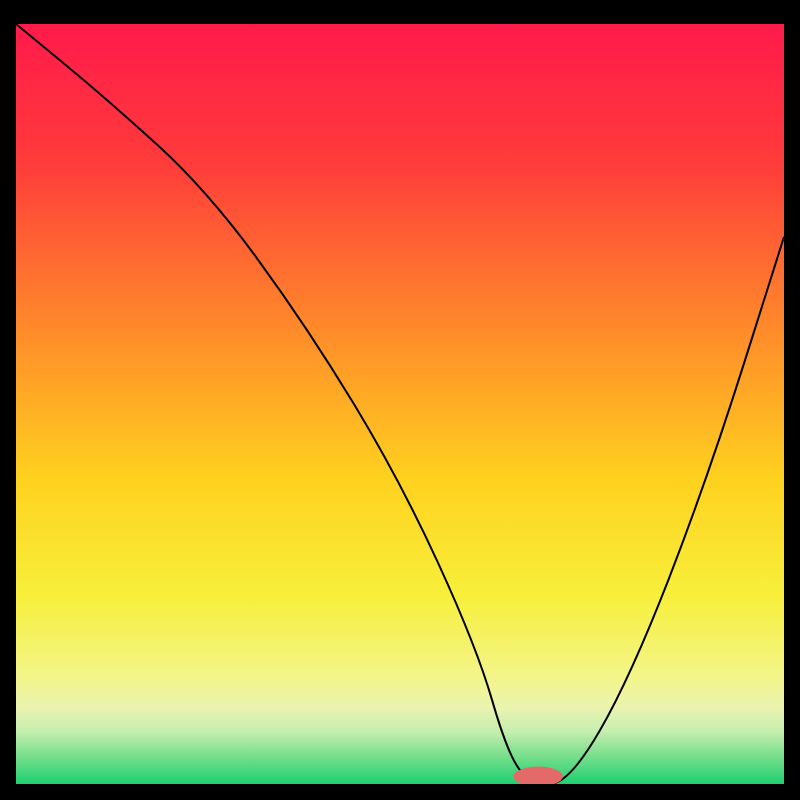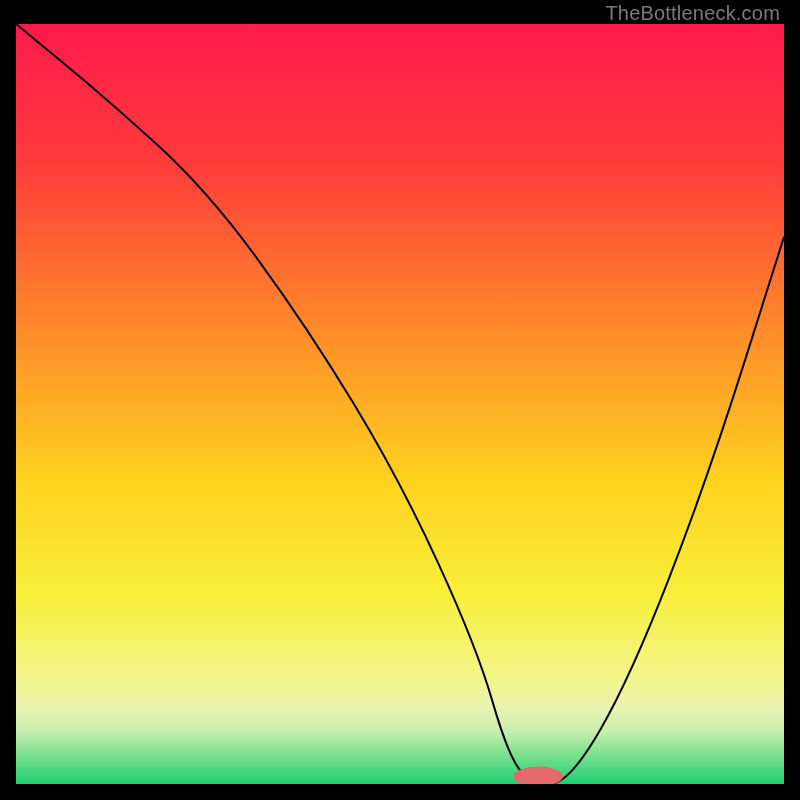--- a/index.html
+++ b/index.html
@@ -36,21 +36,20 @@
     user-select: none;
   }
   svg {
     display: block;
   }
 </style>
 </head>
 <body>
 
 <div class="frame">
-  <div class="watermark">TheBottleneck.com</div>
 
   <div class="plot">
     <svg id="chart-svg" width="768" height="760" viewBox="0 0 100 100" preserveAspectRatio="none">
       <defs>
         <linearGradient id="bg-grad" x1="0" y1="0" x2="0" y2="1">
             <stop offset="0%" stop-color="#ff1a4b"></stop>
             <stop offset="18%" stop-color="#ff3b3b"></stop>
             <stop offset="40%" stop-color="#ff8a2a"></stop>
             <stop offset="60%" stop-color="#ffd21f"></stop>
             <stop offset="75%" stop-color="#f7ef3a"></stop>

